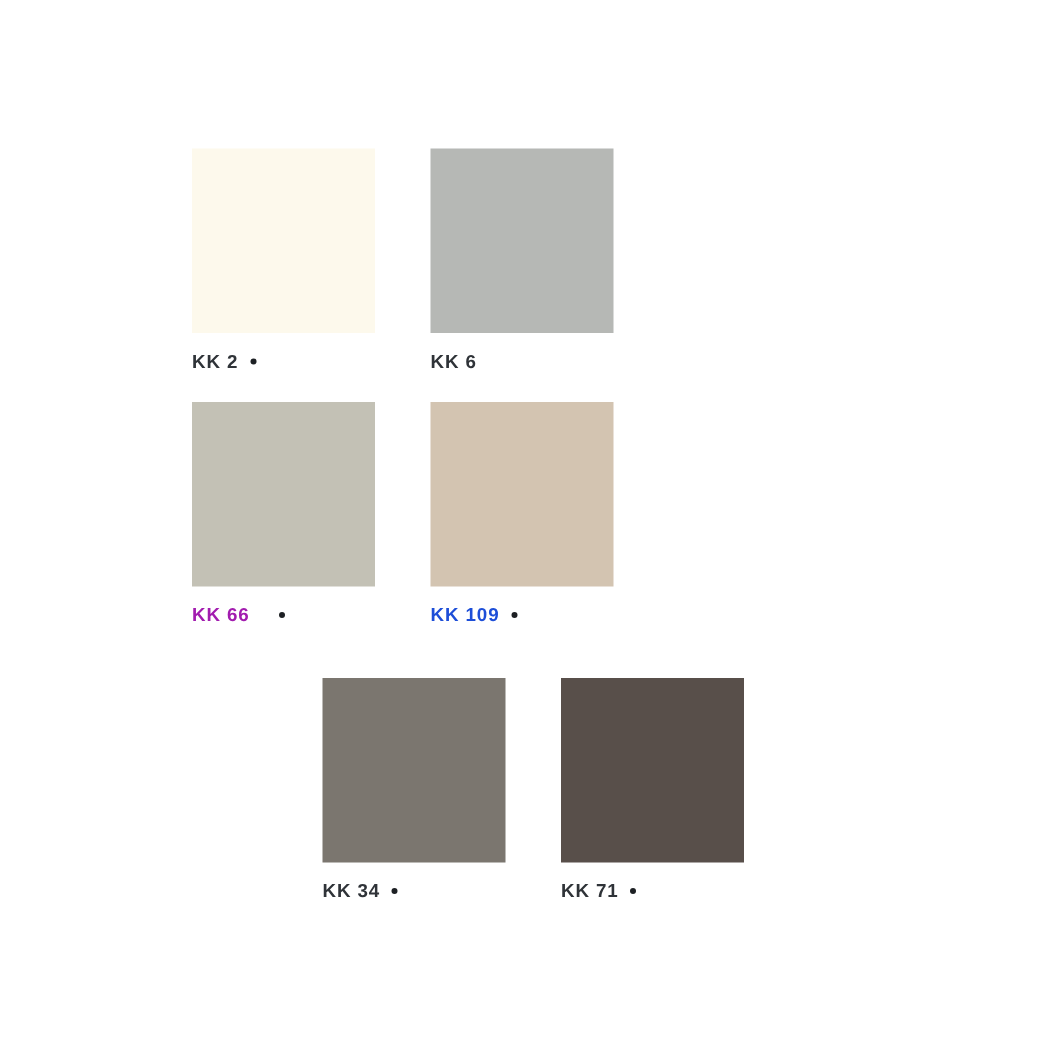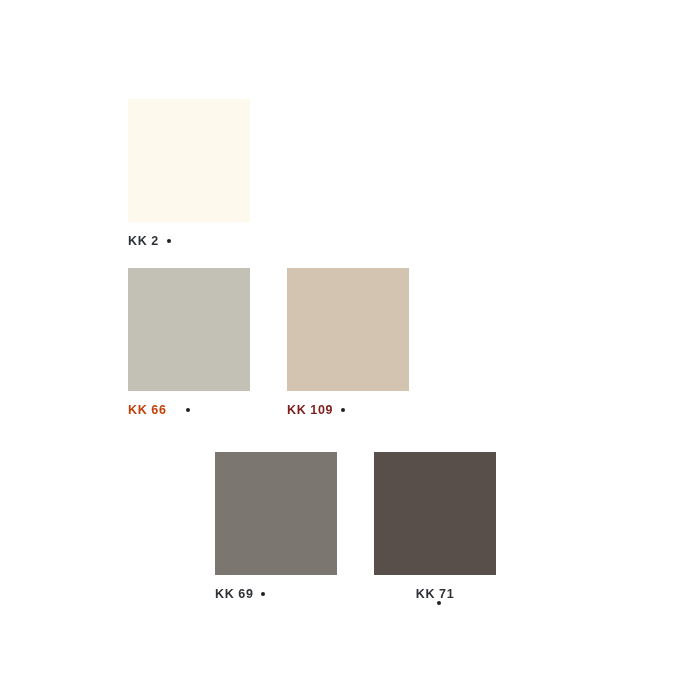--- a/index.html
+++ b/index.html
@@ -74,49 +74,56 @@
 <div id="palette-board" style="background: rgb(255, 255, 255);">
 
   <div class="swatch-row row-1">
     <div class="swatch-cell">
       <span class="swatch-chip" style="background-color: rgb(253, 249, 236);"></span>
       <div class="swatch-label" style="color: rgb(47, 51, 56);">
         <span class="label-text">KK 2</span>
         <span class="label-dot" style="background-color: rgb(29, 32, 36);"></span>
       </div>
     </div>
+    <div class="swatch-cell">
+      <span class="swatch-chip" style="background-color: rgb(182, 184, 181);"></span>
+      <div class="swatch-label" style="color: rgb(47, 51, 56);">
+        <span class="label-text">KK 6</span>
+
+      </div>
+    </div>
   </div>
 
   <div class="swatch-row row-2">
     <div class="swatch-cell">
       <span class="swatch-chip" style="background-color: rgb(195, 193, 181);"></span>
-      <div class="swatch-label" style="color: #c2410c; gap: 12px;">
+      <div class="swatch-label" style="color: #a21caf; gap: 12px;">
         <span class="label-text">KK 66</span>
         <span class="label-dot" style="background-color: rgb(29, 32, 36);"></span>
       </div>
     </div>
     <div class="swatch-cell">
       <span class="swatch-chip" style="background-color: rgb(211, 196, 177);"></span>
-      <div class="swatch-label" style="color: #7f1d1d;">
+      <div class="swatch-label" style="color: #1d4ed8;">
         <span class="label-text">KK 109</span>
         <span class="label-dot" style="background-color: rgb(29, 32, 36);"></span>
       </div>
     </div>
   </div>
 
   <div class="swatch-row row-3">
     <div class="swatch-cell">
       <span class="swatch-chip" style="background-color: rgb(123, 118, 111);"></span>
       <div class="swatch-label" style="color: rgb(47, 51, 56);">
-        <span class="label-text">KK 69</span>
+        <span class="label-text">KK 34</span>
         <span class="label-dot" style="background-color: rgb(29, 32, 36);"></span>
       </div>
     </div>
     <div class="swatch-cell">
       <span class="swatch-chip" style="background-color: rgb(88, 79, 74);"></span>
-      <div class="swatch-label" style="color: rgb(47, 51, 56); flex-direction: column;">
+      <div class="swatch-label" style="color: rgb(47, 51, 56);">
         <span class="label-text">KK 71</span>
         <span class="label-dot" style="background-color: rgb(29, 32, 36);"></span>
       </div>
     </div>
   </div>
 
 </div>
 
 </body></html>

